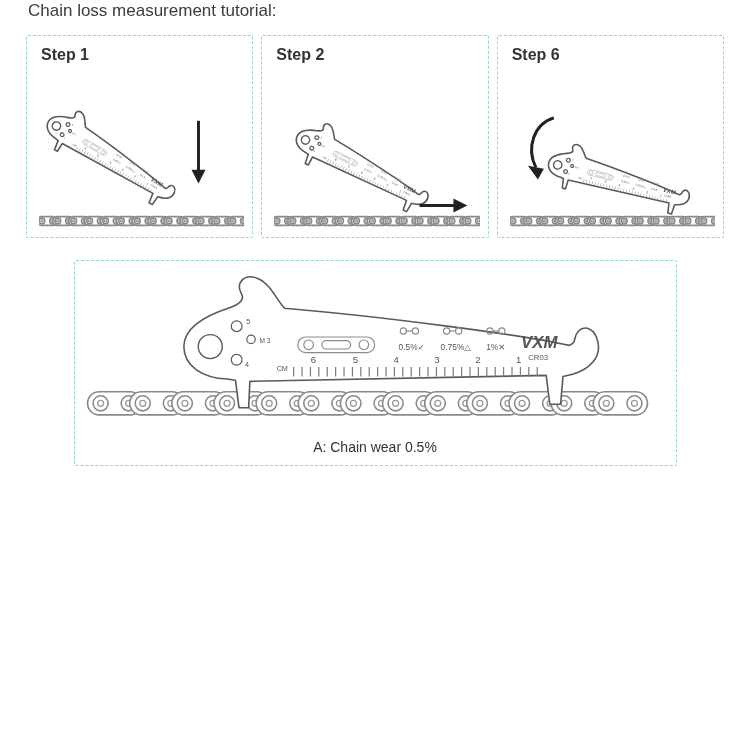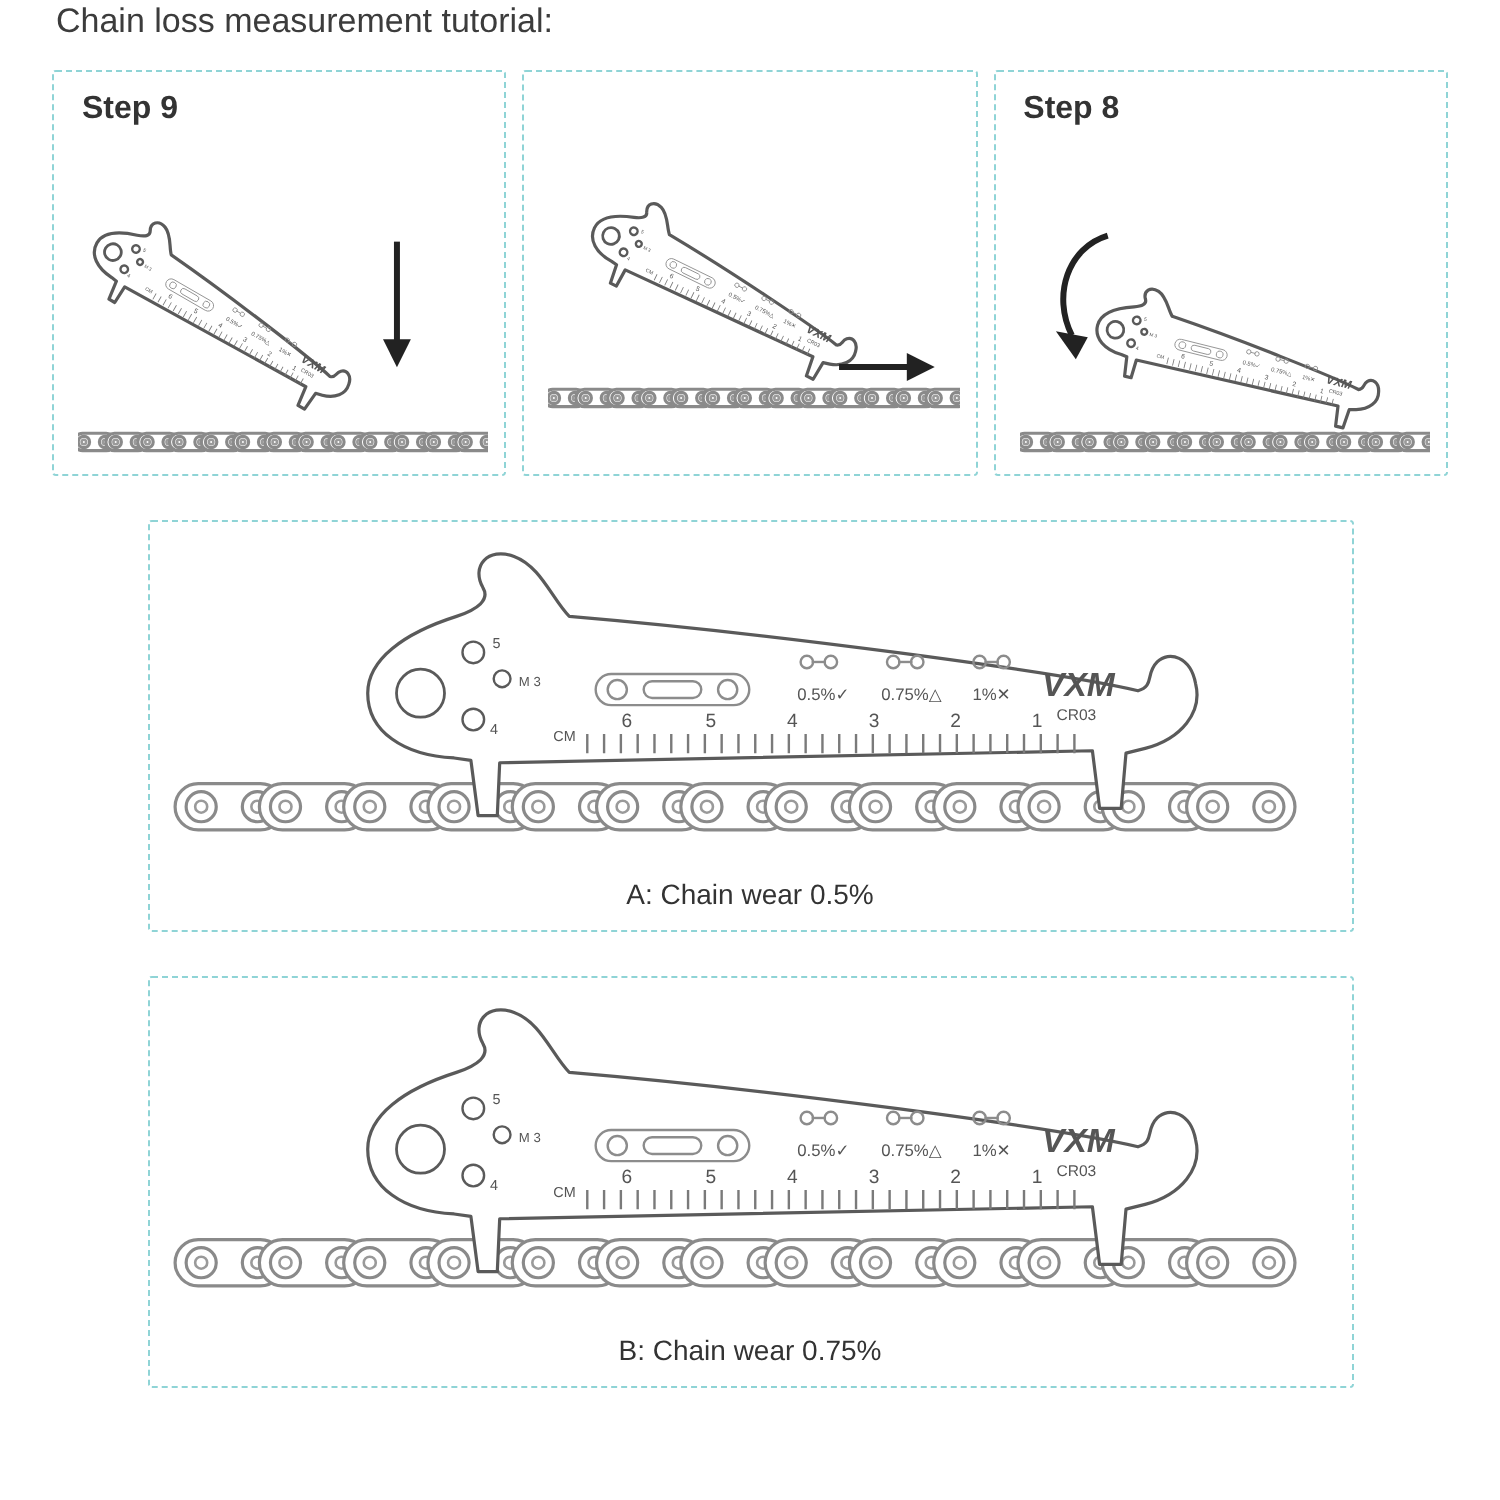--- a/index.html
+++ b/index.html
@@ -132,65 +132,59 @@
   </defs>
 </svg>
 </div>
 
 <div class="page">
   <h1 class="title">Chain loss measurement tutorial:</h1>
 
   <div class="steps-row">
 
     <section class="panel step">
-      <div class="step-label">Step 9</div>
+      <div class="step-label">Step 1</div>
       <svg viewBox="0 0 206 168">
         <use href="#chain-sym" transform="translate(-2,150) scale(0.38)"></use>
         <use href="#tool-sym" transform="translate(18,30) rotate(30) scale(0.42)"></use>
         <g fill="#222">
           <line x1="160" y1="55" x2="160" y2="106" stroke="#222" stroke-width="3"></line>
           <polygon points="160,118 153,104 167,104"></polygon>
         </g>
       </svg>
     </section>
 
     <section class="panel step">
+      <div class="step-label">Step 2</div>
       <svg viewBox="0 0 206 168">
         <use href="#chain-sym" transform="translate(-2,150) scale(0.38)"></use>
         <use href="#tool-sym" transform="translate(30,44) rotate(26) scale(0.42)"></use>
         <g fill="#222">
           <line x1="146" y1="140" x2="182" y2="140" stroke="#222" stroke-width="3"></line>
           <polygon points="194,140 180,133 180,147"></polygon>
         </g>
       </svg>
     </section>
 
     <section class="panel step">
-      <div class="step-label">Step 8</div>
+      <div class="step-label">Step 6</div>
       <svg viewBox="0 0 206 168">
         <use href="#chain-sym" transform="translate(-2,150) scale(0.38)"></use>
         <use href="#tool-sym" transform="translate(40,70) rotate(14) scale(0.42)"></use>
         <g>
           <path d="M44,52 C24,58 16,82 26,102" fill="none" stroke="#222" stroke-width="3"></path>
           <polygon points="28,114 18,100 34,103" fill="#222"></polygon>
         </g>
       </svg>
     </section>
 
   </div>
 
   <section class="panel wide">
     <svg viewBox="0 0 540 150">
       <use href="#chain-sym" transform="translate(6,108) scale(0.92)"></use>
       <use href="#tool-sym" transform="translate(80,0) scale(1.1)"></use>
     </svg>
     <div class="caption">A: Chain wear 0.5%</div>
   </section>
 
-  <section class="panel wide">
-    <svg viewBox="0 0 540 150">
-      <use href="#chain-sym" transform="translate(6,108) scale(0.92)"></use>
-      <use href="#tool-sym" transform="translate(80,0) scale(1.1)"></use>
-    </svg>
-    <div class="caption">B: Chain wear 0.75%</div>
-  </section>
 
 </div>
 
 </body></html>

